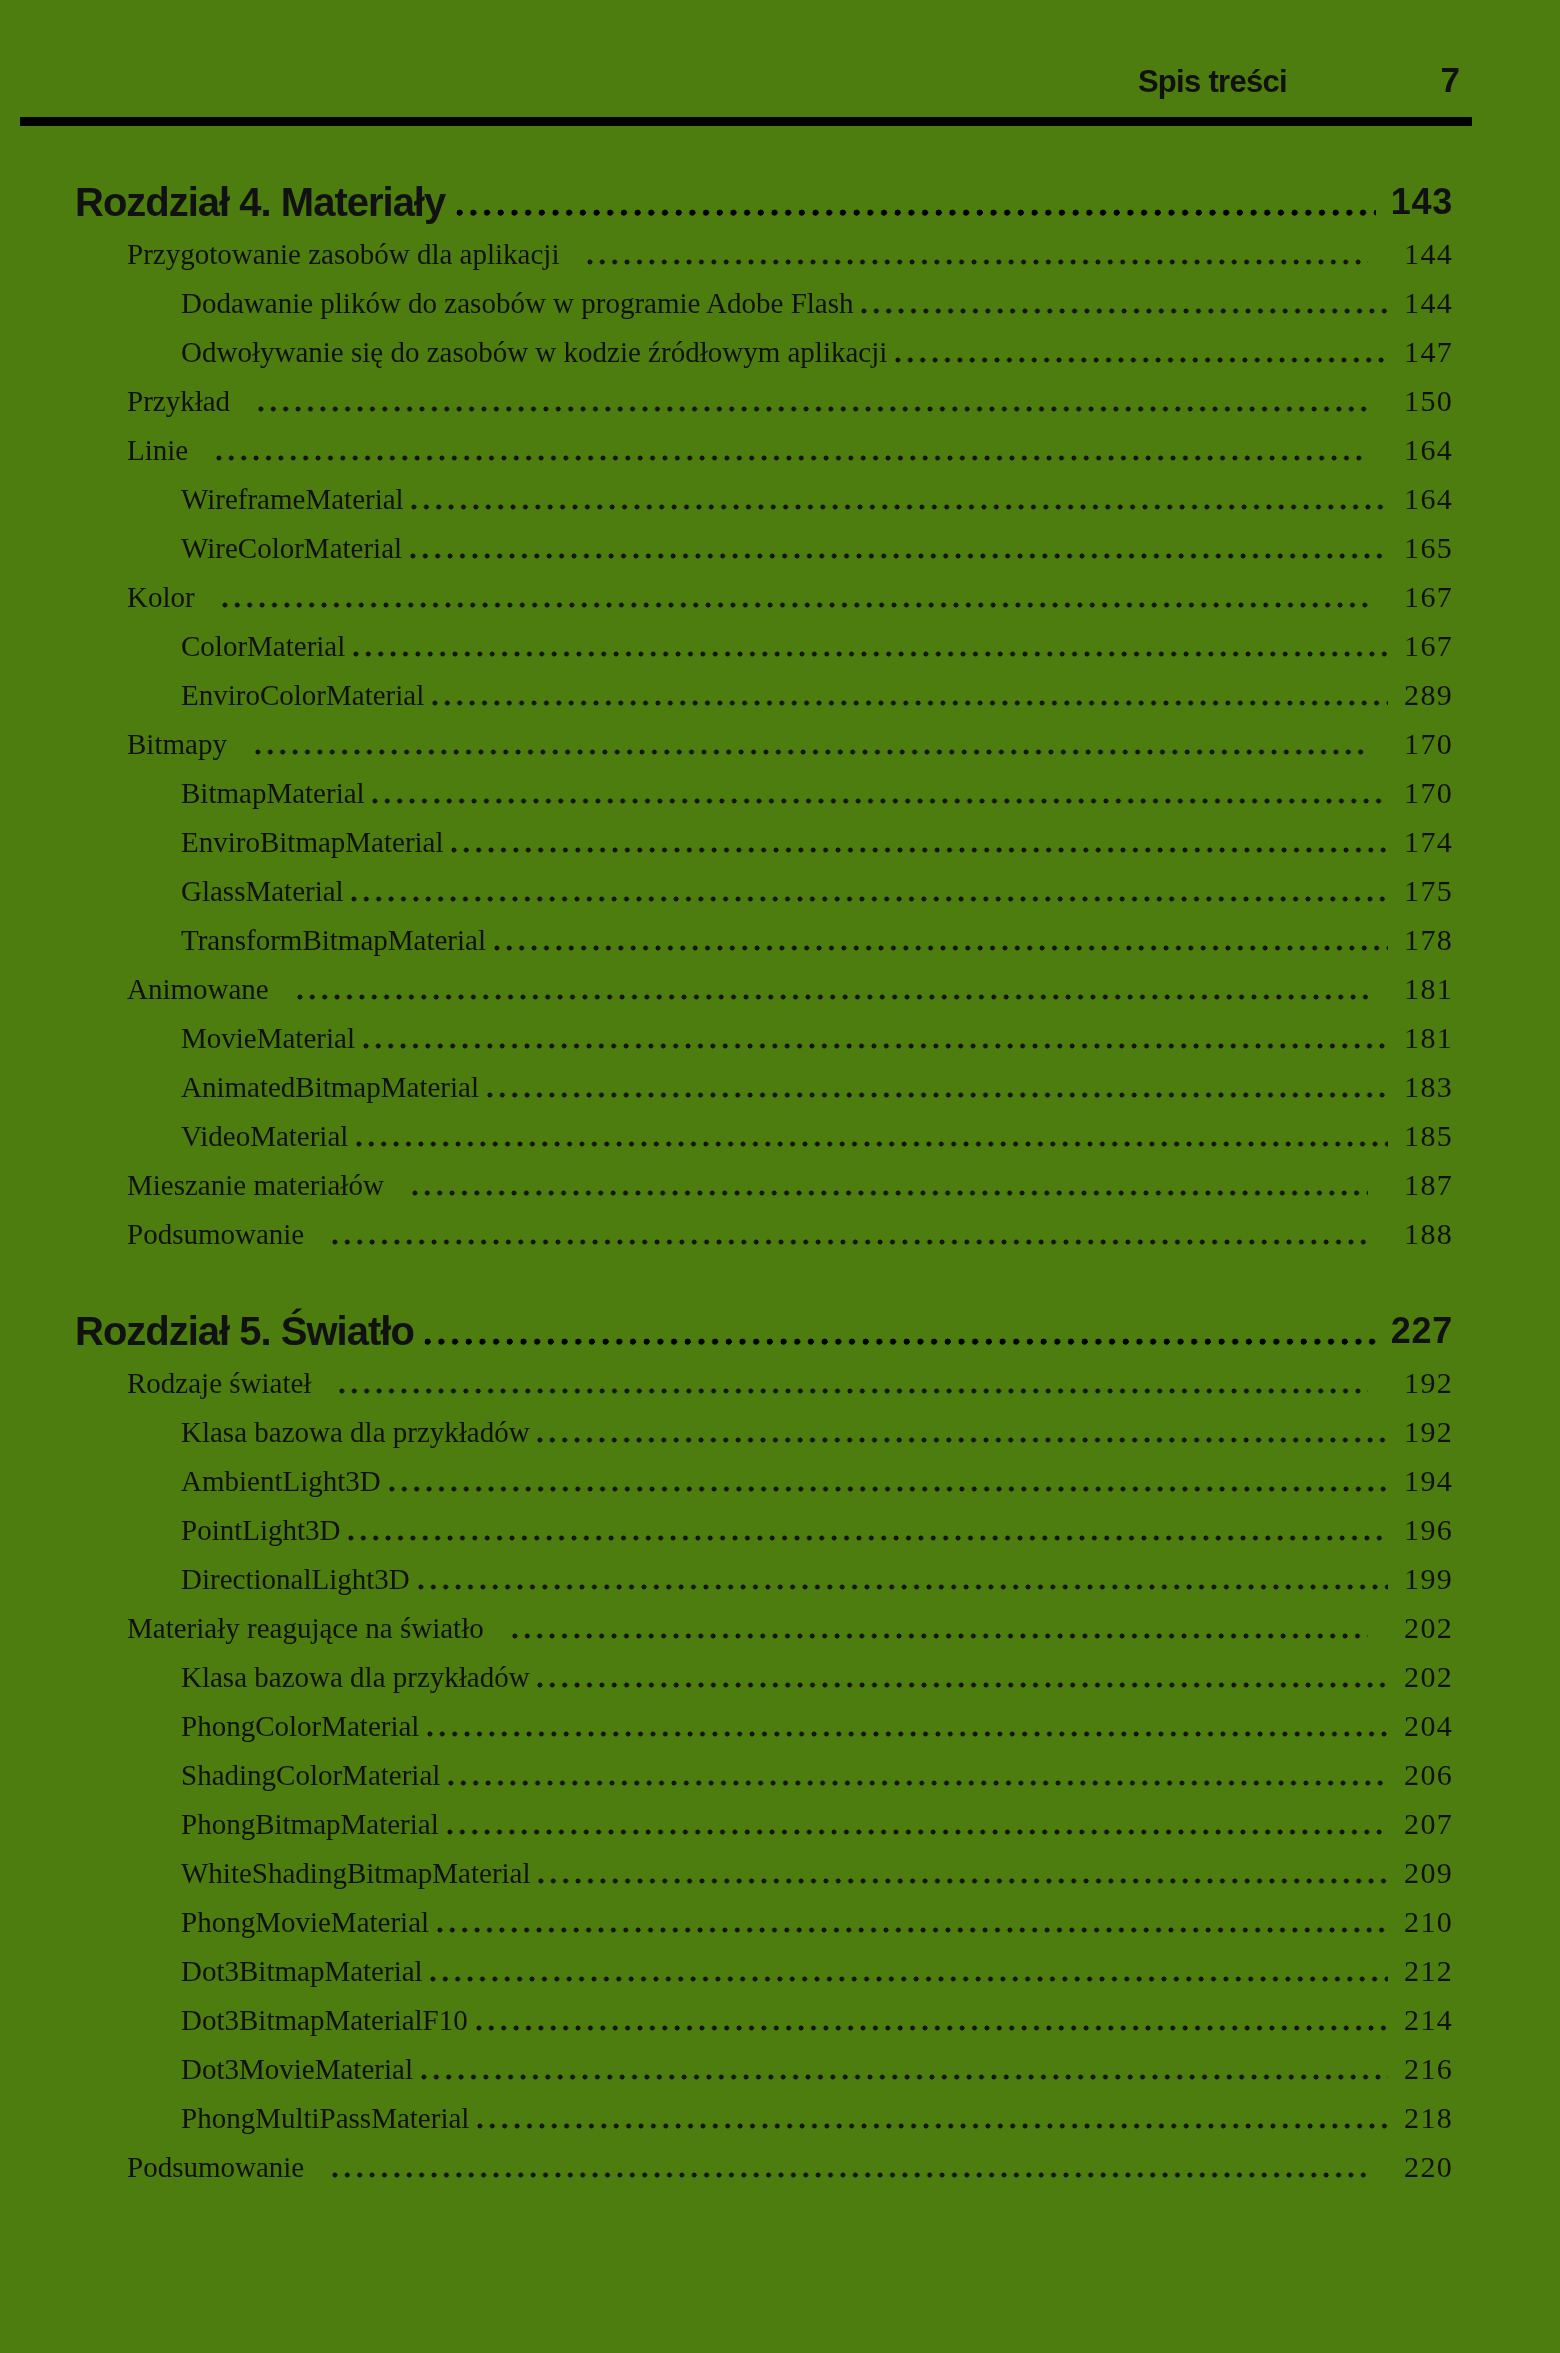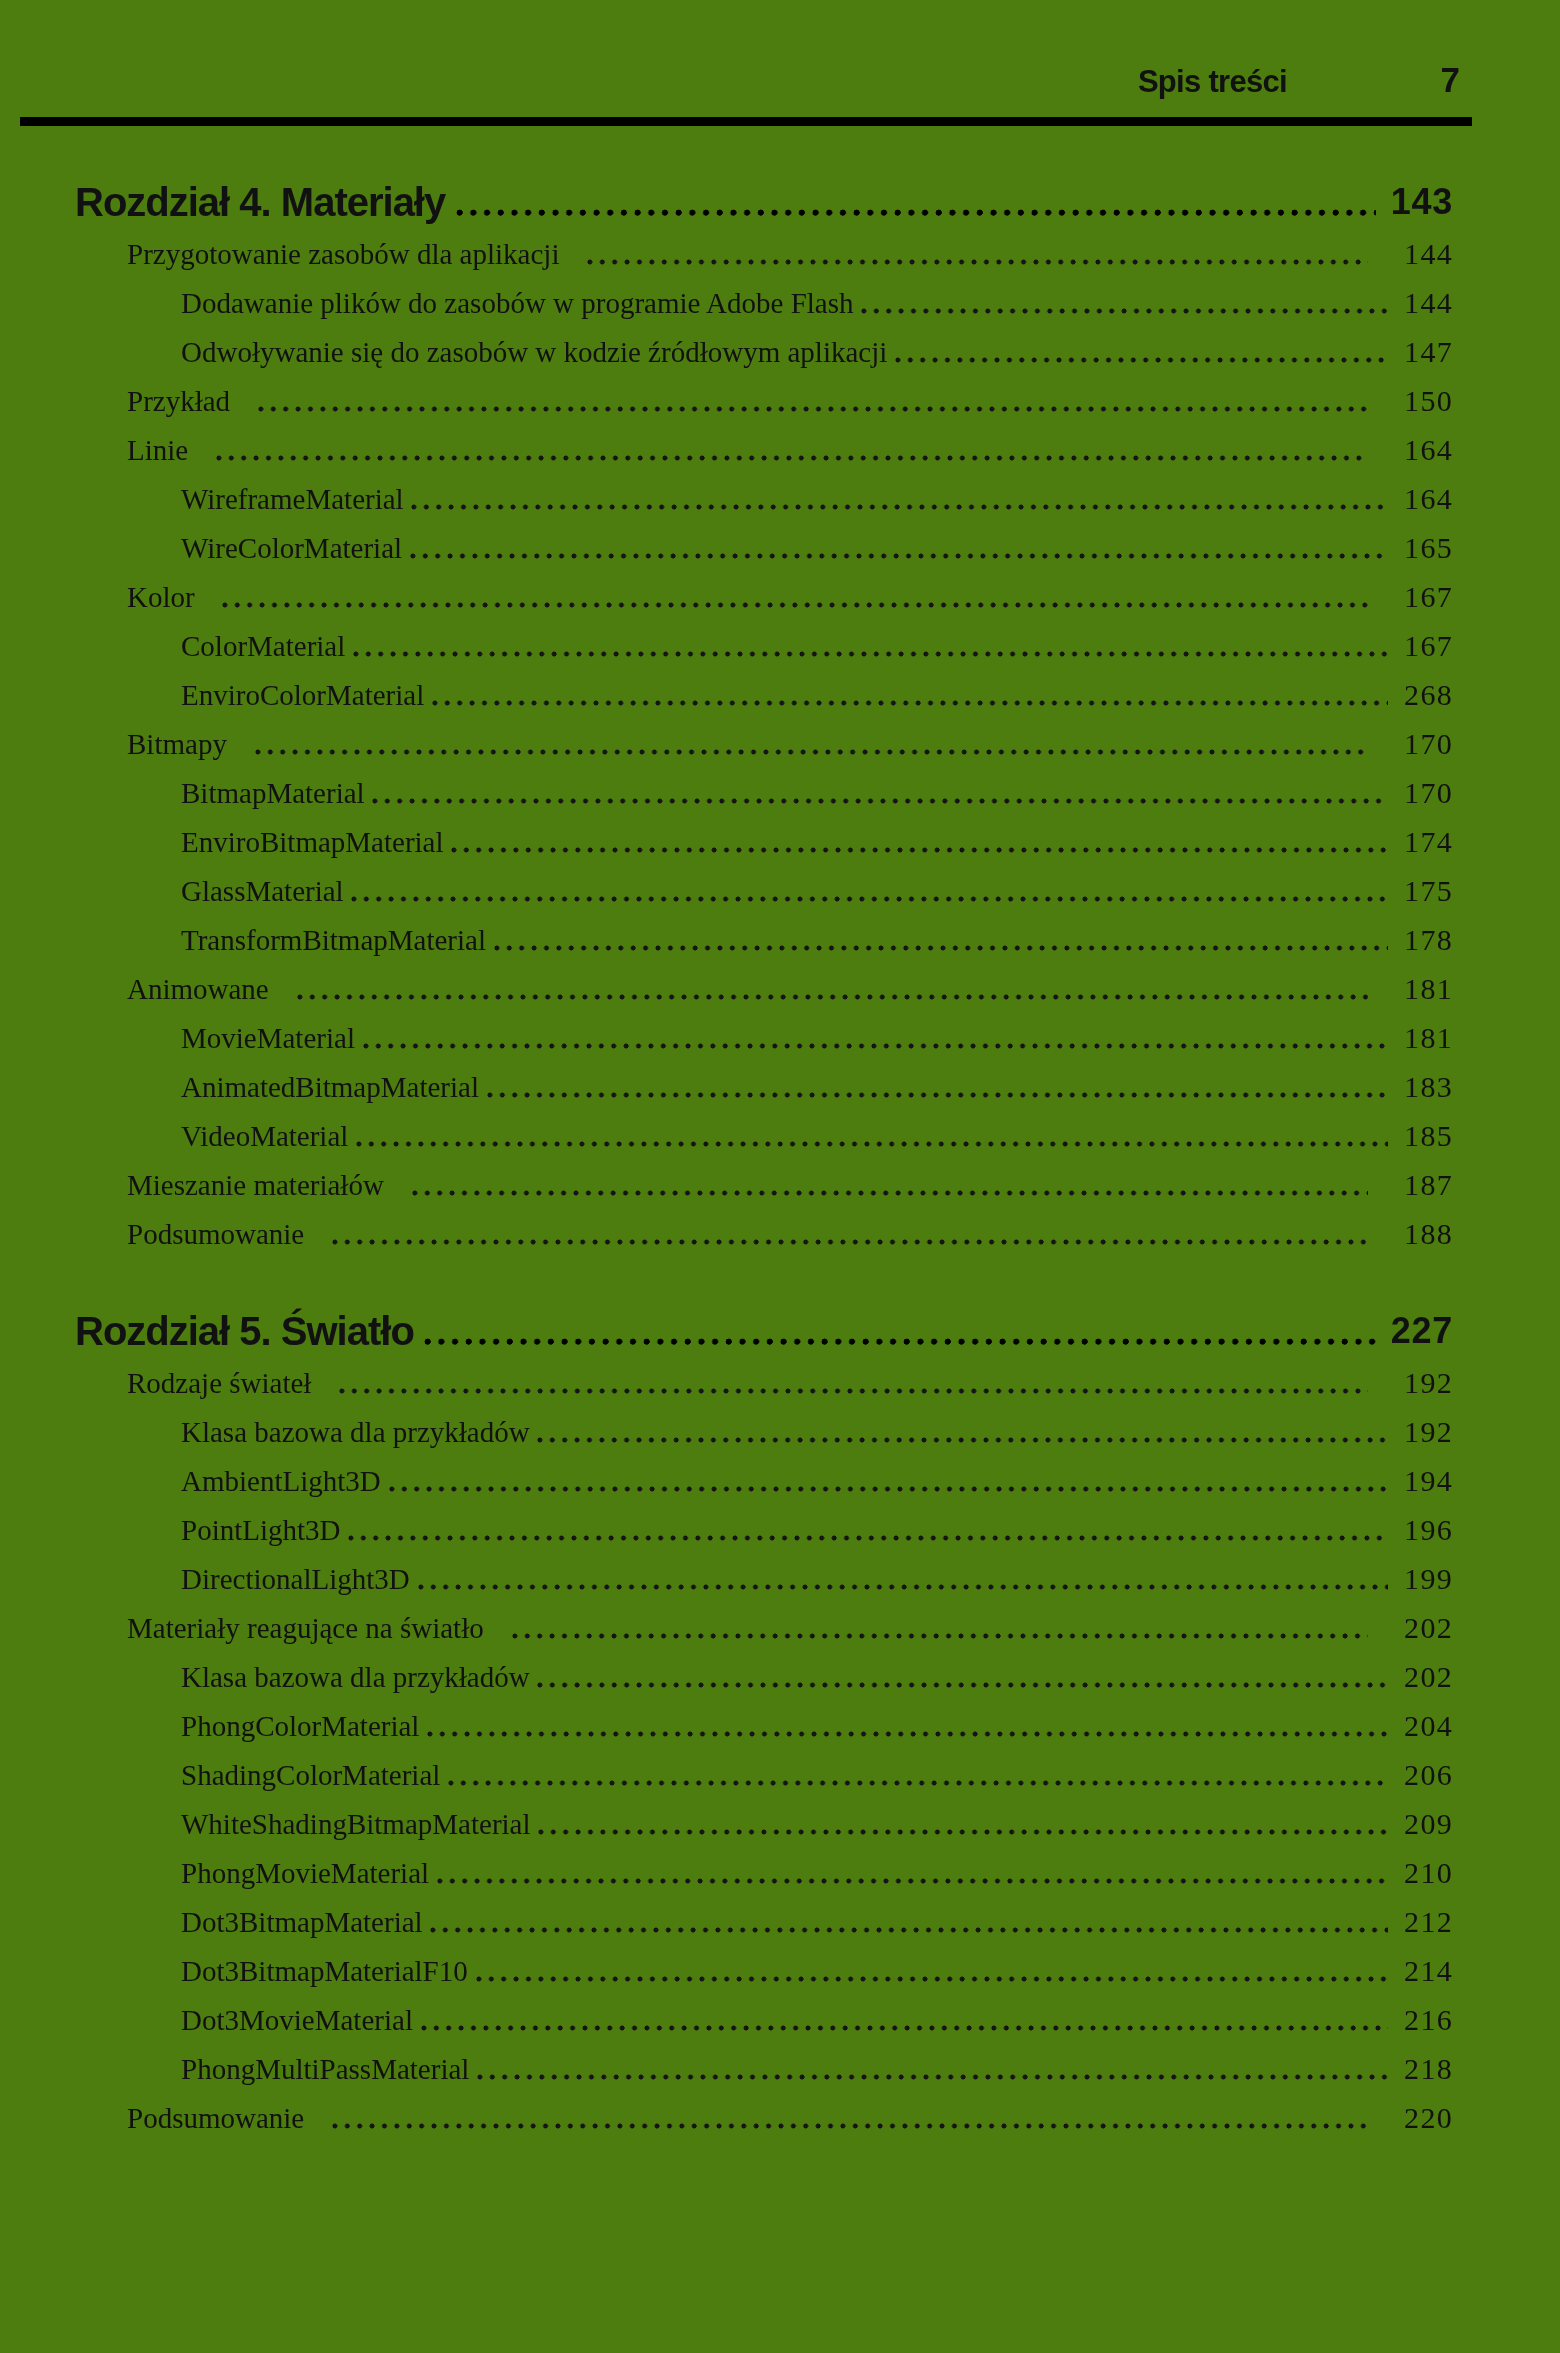--- a/index.html
+++ b/index.html
@@ -97,21 +97,21 @@
         <span class="entry-page">167</span>
       </div>
       <div class="entry-row level-2">
         <span class="entry-label">ColorMaterial</span>
         <div class="entry-leader"></div>
         <span class="entry-page">167</span>
       </div>
       <div class="entry-row level-2">
         <span class="entry-label">EnviroColorMaterial</span>
         <div class="entry-leader"></div>
-        <span class="entry-page">268</span>
+        <span class="entry-page">289</span>
       </div>
       <div class="entry-row level-1">
         <span class="entry-label">Bitmapy</span>
         <div class="entry-leader"></div>
         <span class="entry-page">170</span>
       </div>
       <div class="entry-row level-2">
         <span class="entry-label">BitmapMaterial</span>
         <div class="entry-leader"></div>
         <span class="entry-page">170</span>
@@ -203,20 +203,25 @@
       </div>
       <div class="entry-row level-2">
         <span class="entry-label">PhongColorMaterial</span>
         <div class="entry-leader"></div>
         <span class="entry-page">204</span>
       </div>
       <div class="entry-row level-2">
         <span class="entry-label">ShadingColorMaterial</span>
         <div class="entry-leader"></div>
         <span class="entry-page">206</span>
+      </div>
+      <div class="entry-row level-2">
+        <span class="entry-label">PhongBitmapMaterial</span>
+        <div class="entry-leader"></div>
+        <span class="entry-page">207</span>
       </div>
       <div class="entry-row level-2">
         <span class="entry-label">WhiteShadingBitmapMaterial</span>
         <div class="entry-leader"></div>
         <span class="entry-page">209</span>
       </div>
       <div class="entry-row level-2">
         <span class="entry-label">PhongMovieMaterial</span>
         <div class="entry-leader"></div>
         <span class="entry-page">210</span>

